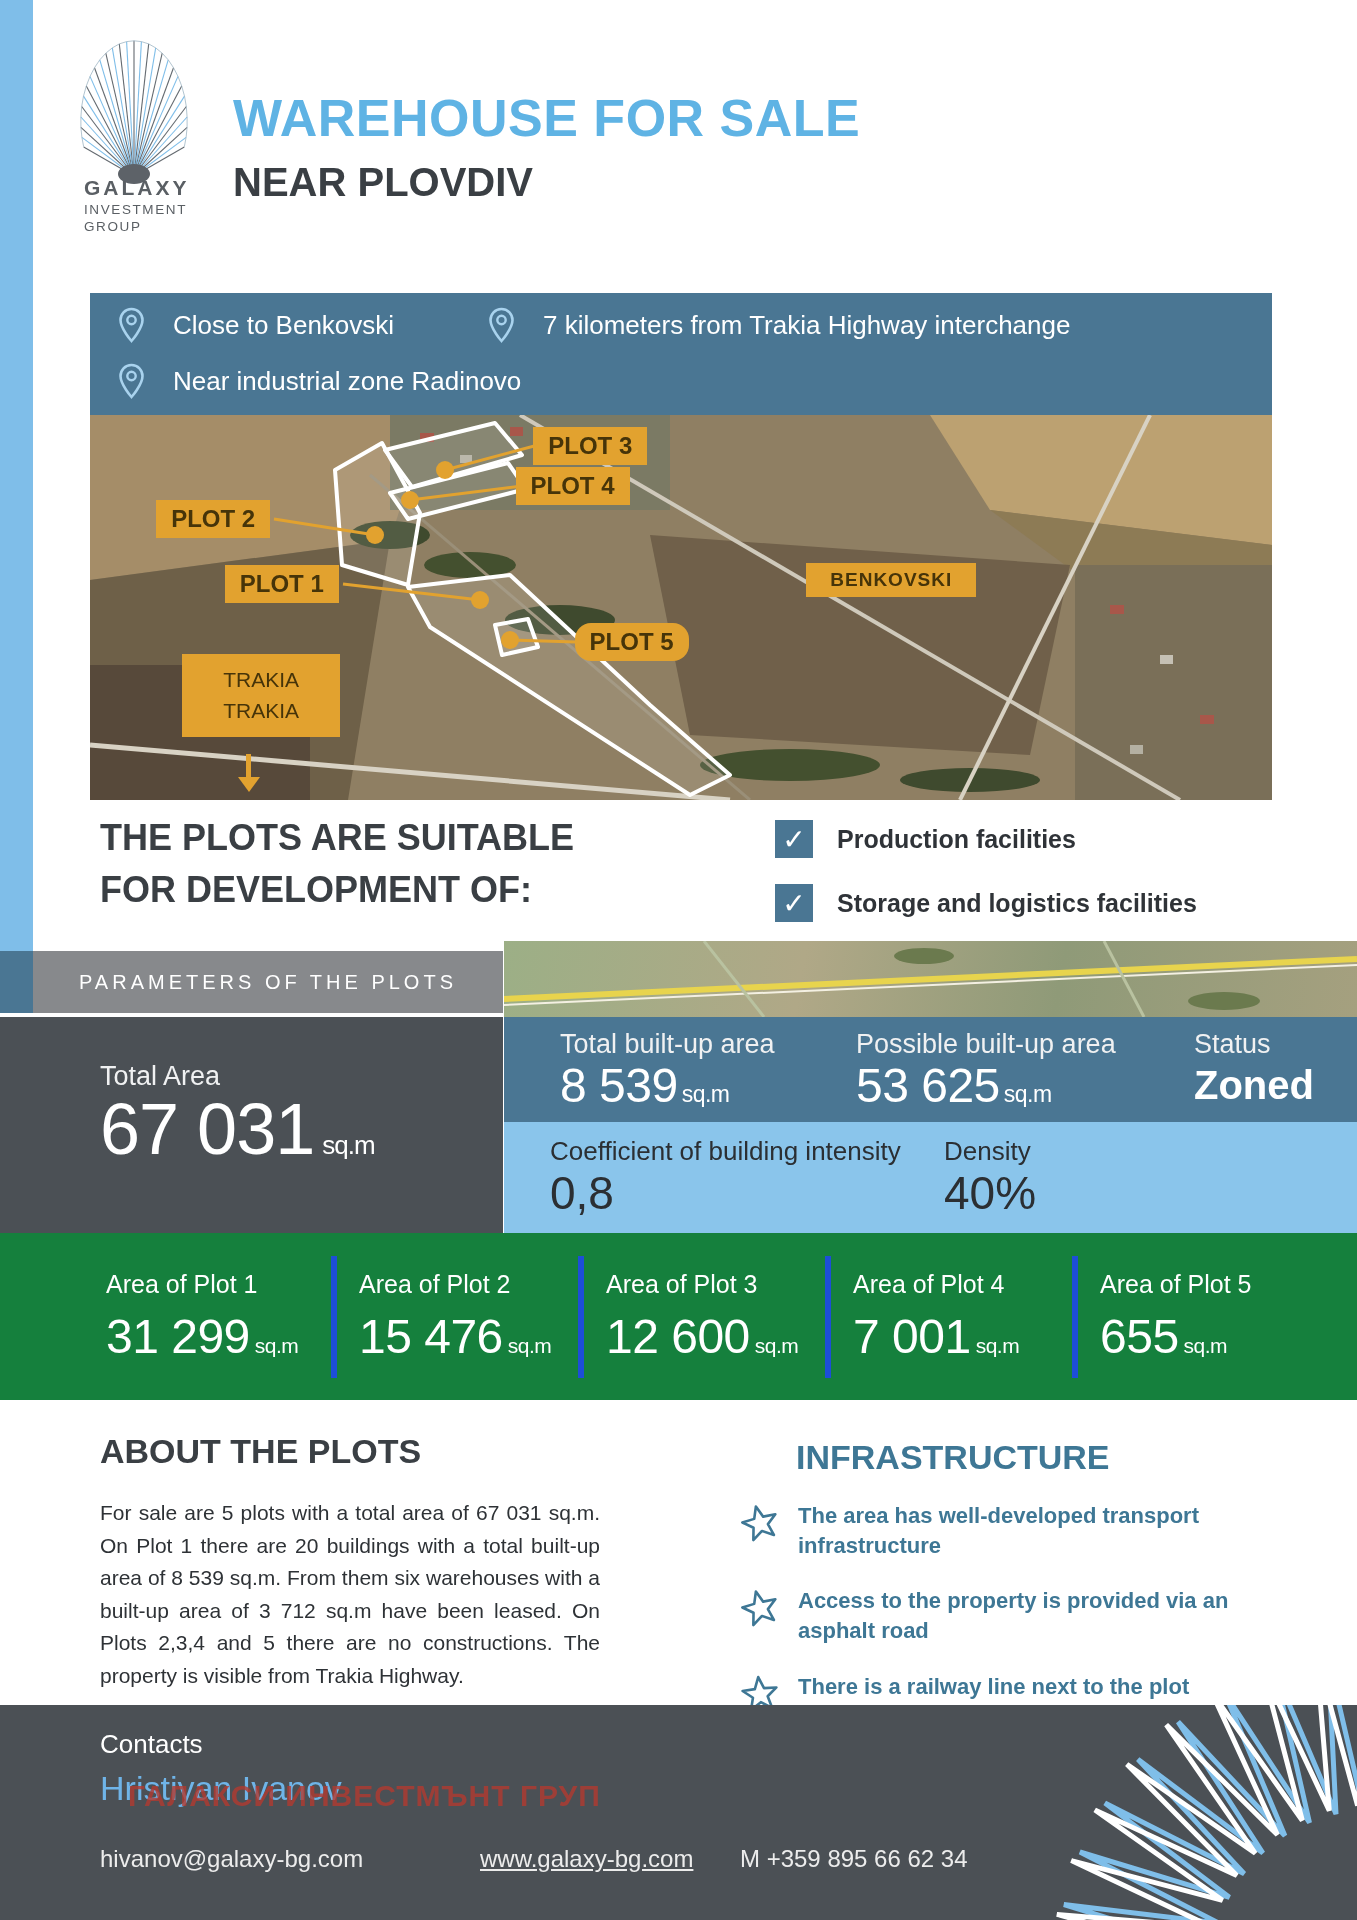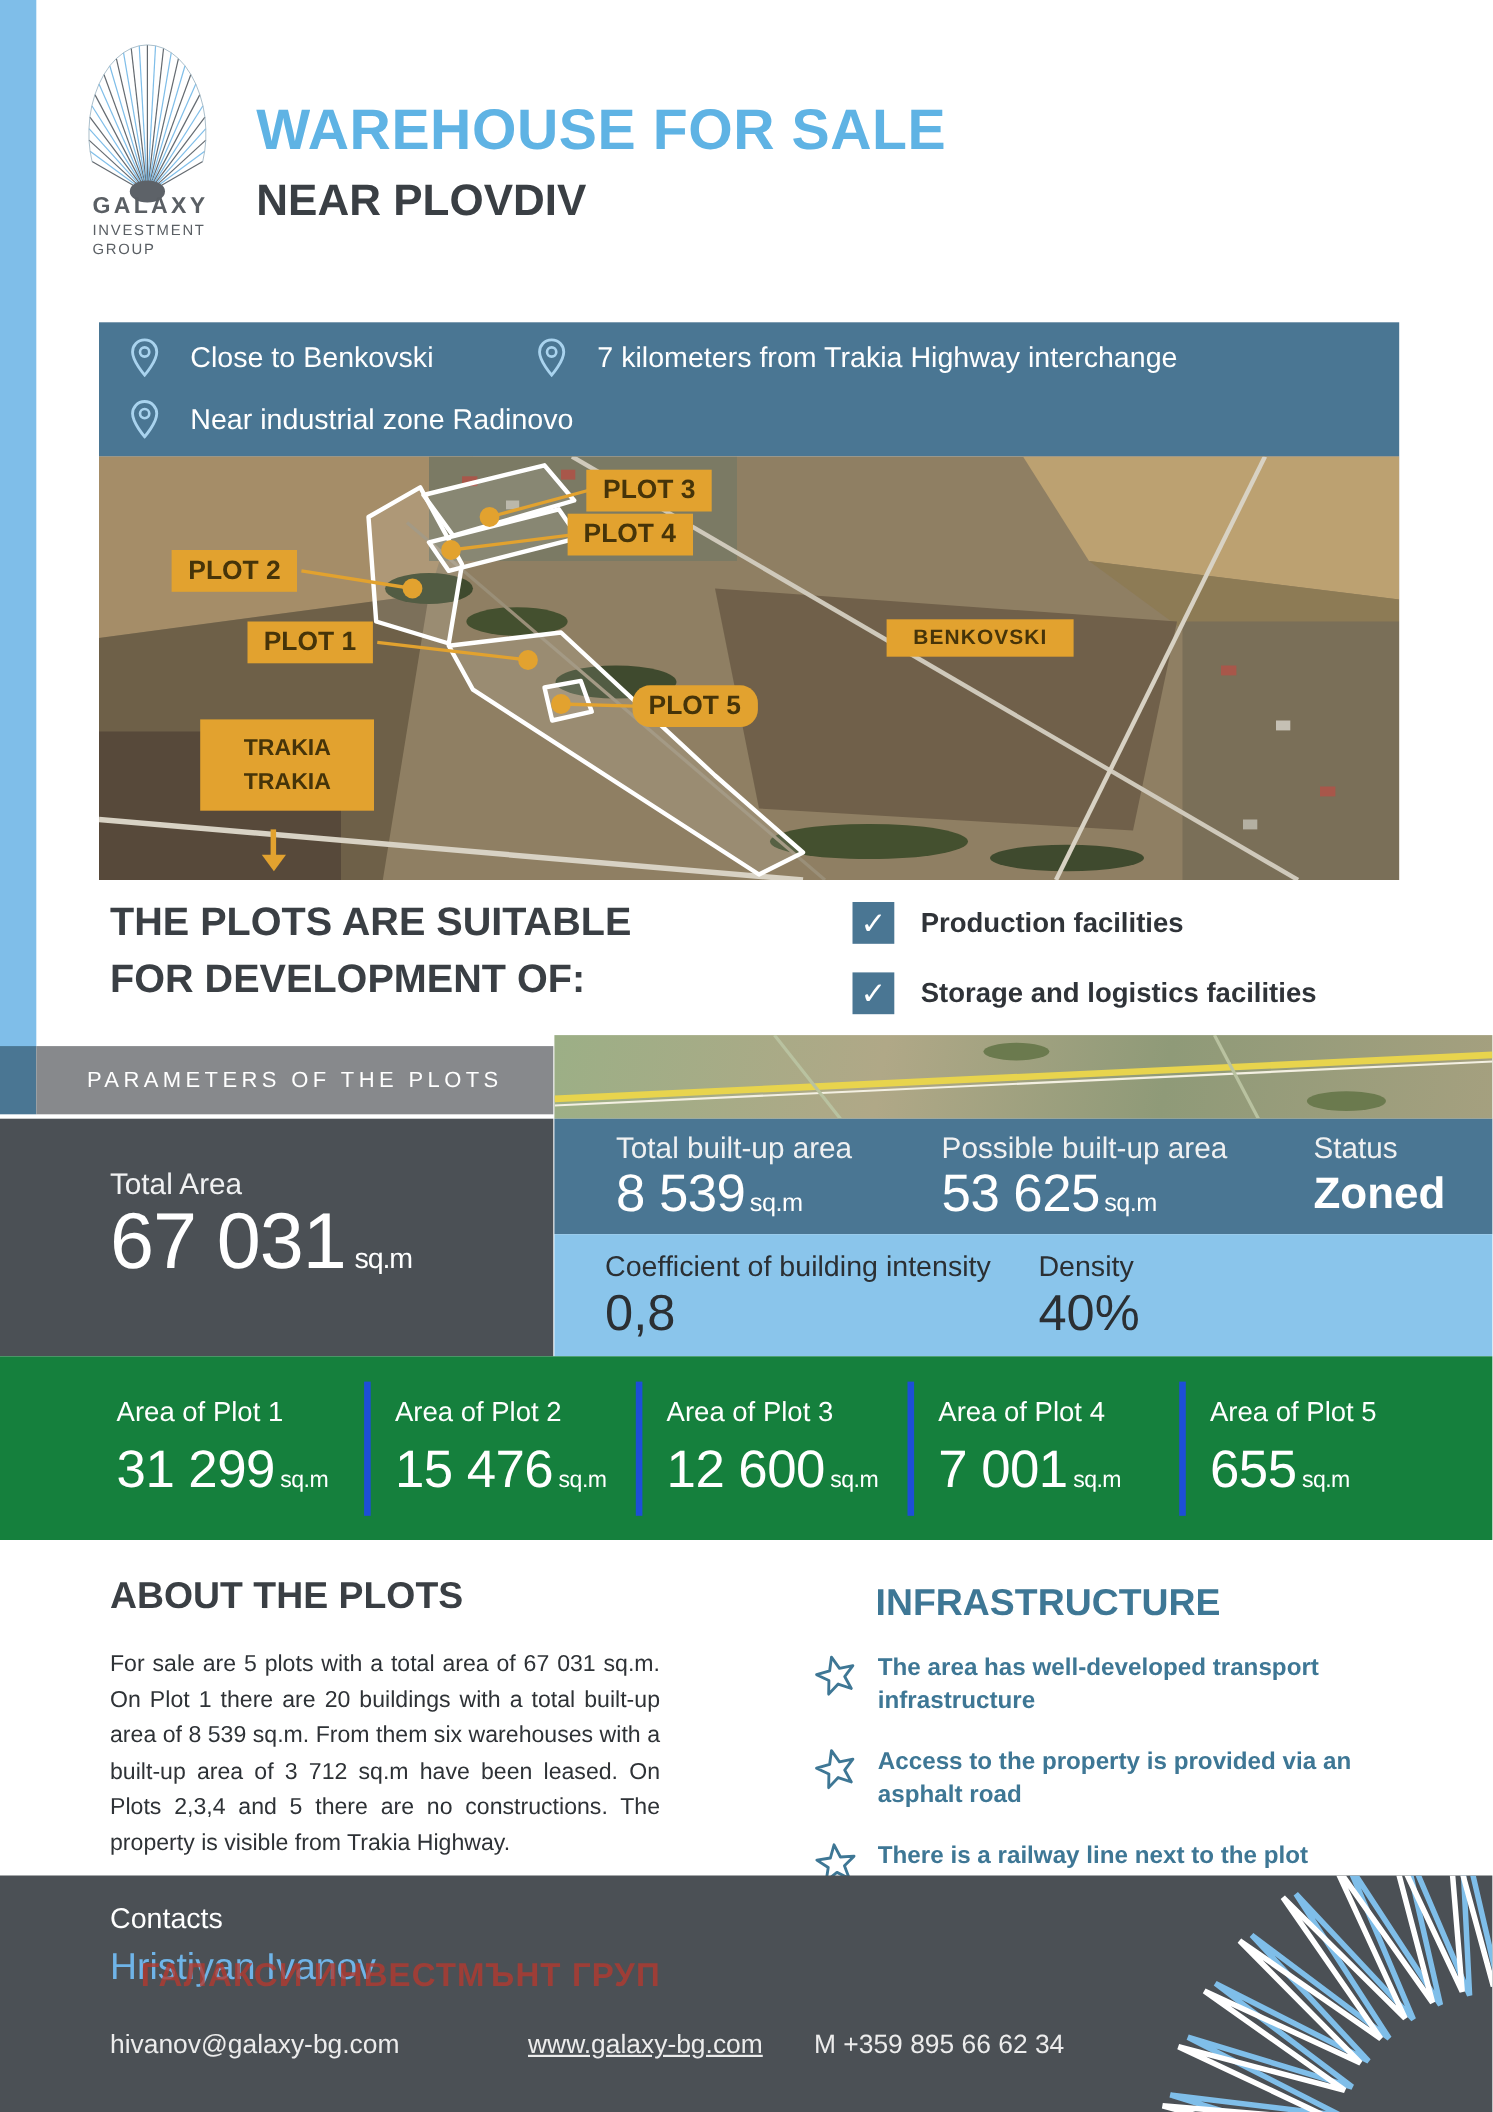--- a/index.html
+++ b/index.html
@@ -20,21 +20,21 @@
   .loc-item{position:absolute;display:flex;align-items:center;gap:28px;color:#fff;font-size:26px;}
   .loc-item svg{flex:0 0 auto;}
 
   
   .map{left:90px;top:415px;width:1182px;height:385px;background:#8f7f63;overflow:hidden;}
   .map svg.bg{position:absolute;left:0;top:0;}
   .plot-label{position:absolute;background:#E2A22F;color:#463409;font-weight:bold;
               font-size:24px;padding:5px 15px;white-space:nowrap;}
   .town-label{position:absolute;background:#E2A22F;color:#463409;font-weight:bold;
               font-size:19px;padding:6px 24px;letter-spacing:1px;}
-  .hw-label{position:absolute;background:#E2A22F;color:#463409;font-weight:bold;font-size:21px;
+  .hw-label{position:absolute;background:#E2A22F;color:#463409;font-weight:normal;font-size:21px;
             padding:10px 20px;text-align:center;line-height:1.5;}
   .hw-arrow-stem{position:absolute;width:5px;height:24px;background:#E2A22F;}
   .hw-arrow-head{position:absolute;width:0;height:0;border-left:11px solid transparent;
                  border-right:11px solid transparent;border-top:15px solid #E2A22F;}
 
   
   .suit-head{left:100px;top:812px;font-size:36px;font-weight:bold;color:#3A3F44;line-height:1.45;}
   .checks{left:775px;top:820px;}
   .check-row{display:flex;align-items:center;gap:24px;margin-bottom:26px;}
   .check-box{width:38px;height:38px;background:#4A7693;color:#fff;display:flex;

